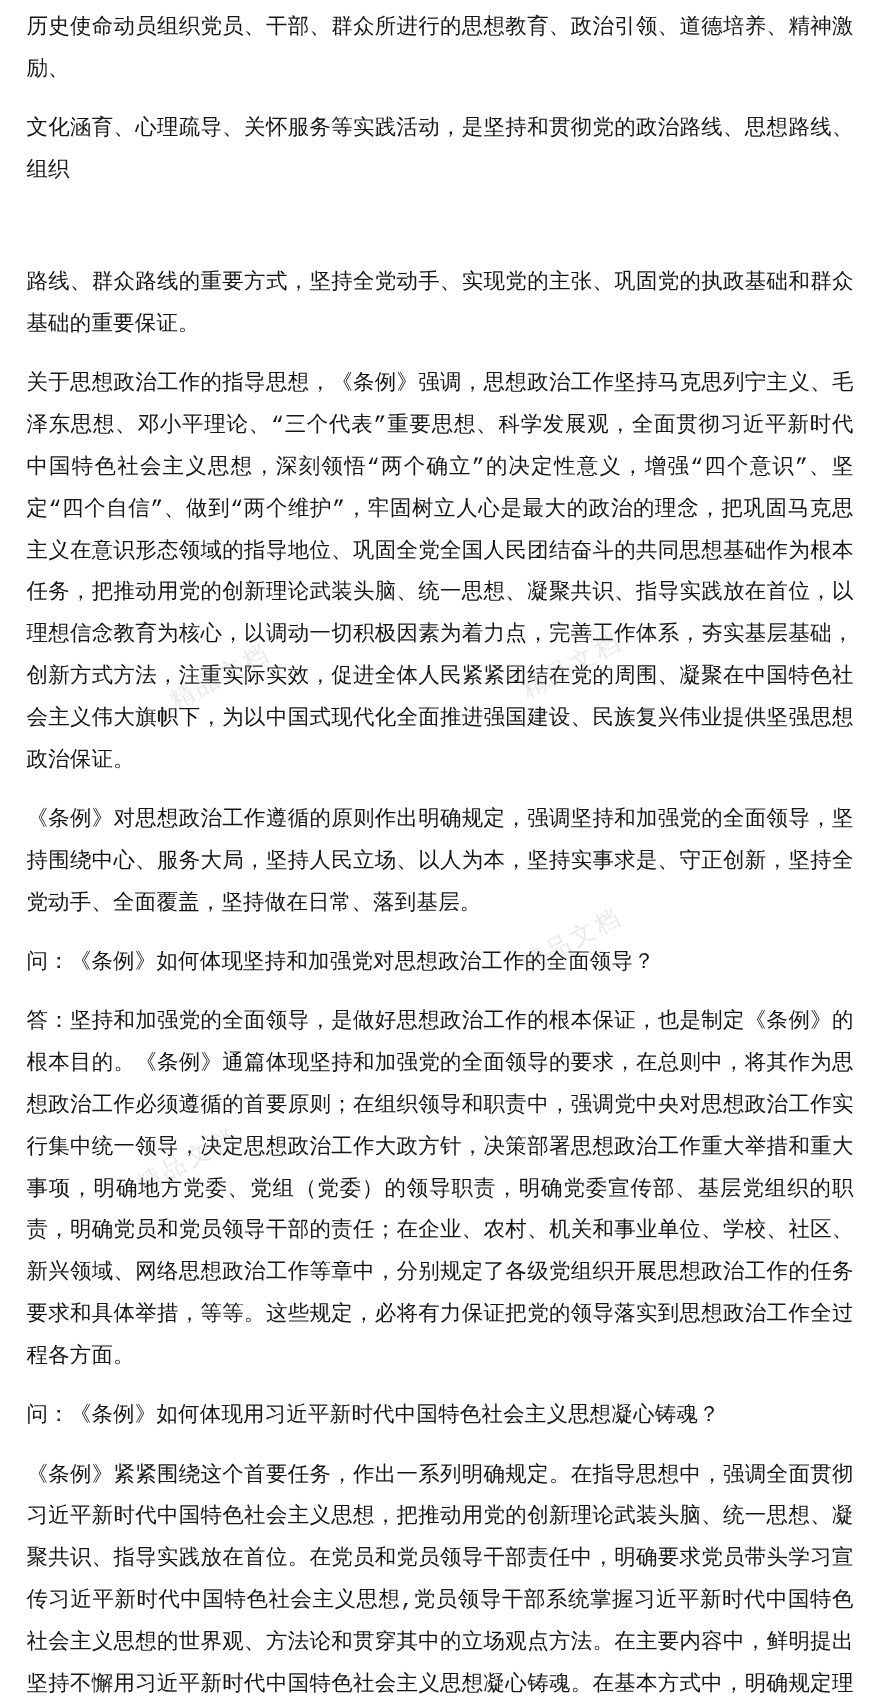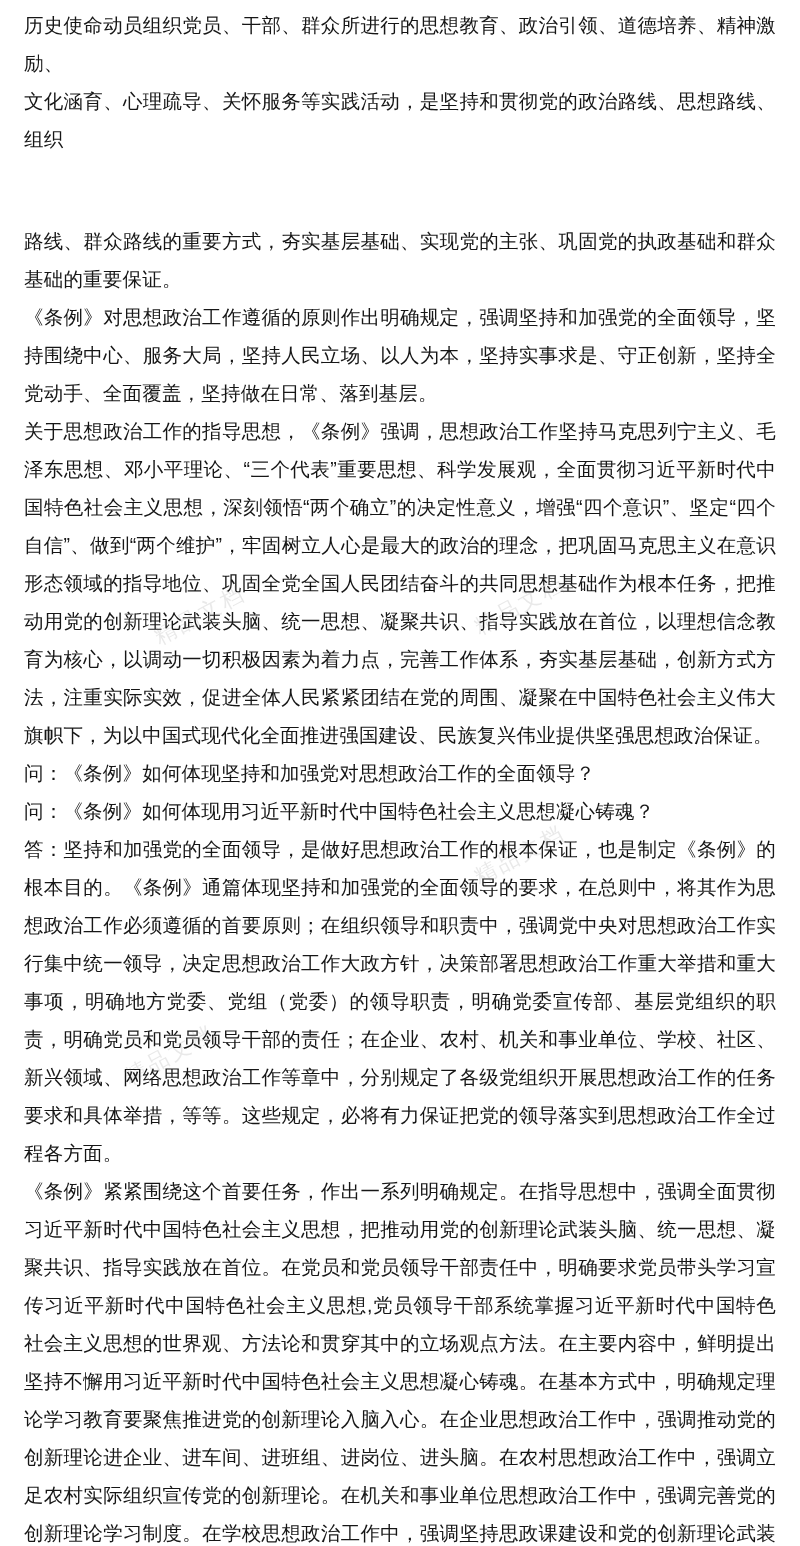--- a/index.html
+++ b/index.html
@@ -17,41 +17,42 @@
   }
   .page {
     position: relative;
     width: 800px;
     min-height: 1546px;
     box-sizing: border-box;
   }
   .block {
     padding: 0 24px;
     box-sizing: border-box;
+    font-family: Liberation Mono, monospace;
   }
   .para {
     font-size: 19.5px;
     line-height: 38px;
     letter-spacing: 0.2px;
     text-align: justify;
     text-justify: inter-ideograph;
     margin: 0;
     color: #161616;
   }
   .top-fragment {
     padding-top: 6px;
   }
   .gap {
     height: 62px;
   }
   .body-area {
     padding-top: 2px;
   }
   .para + .para {
-    margin-top: 0;
+    margin-top: 16px;
   }
   .watermark {
     position: absolute;
     font-size: 22px;
     color: rgba(120, 120, 120, 0.16);
     transform: rotate(-28deg);
     white-space: nowrap;
     pointer-events: none;
     font-family: "Liberation Sans", sans-serif;
     letter-spacing: 3px;
@@ -67,26 +68,26 @@
 <div class="page">
 
   <div class="block top-fragment">
     <p class="para">历史使命动员组织党员、干部、群众所进行的思想教育、政治引领、道德培养、精神激励、</p>
     <p class="para">文化涵育、心理疏导、关怀服务等实践活动，是坚持和贯彻党的政治路线、思想路线、组织</p>
   </div>
 
   <div class="gap"></div>
 
   <div class="block body-area">
-    <p class="para">路线、群众路线的重要方式，夯实基层基础、实现党的主张、巩固党的执政基础和群众基础的重要保证。</p>
+    <p class="para">路线、群众路线的重要方式，坚持全党动手、实现党的主张、巩固党的执政基础和群众基础的重要保证。</p>
+    <p class="para">关于思想政治工作的指导思想，《条例》强调，思想政治工作坚持马克思列宁主义、毛泽东思想、邓小平理论、“三个代表”重要思想、科学发展观，全面贯彻习近平新时代中国特色社会主义思想，深刻领悟“两个确立”的决定性意义，增强“四个意识”、坚定“四个自信”、做到“两个维护”，牢固树立人心是最大的政治的理念，把巩固马克思主义在意识形态领域的指导地位、巩固全党全国人民团结奋斗的共同思想基础作为根本任务，把推动用党的创新理论武装头脑、统一思想、凝聚共识、指导实践放在首位，以理想信念教育为核心，以调动一切积极因素为着力点，完善工作体系，夯实基层基础，创新方式方法，注重实际实效，促进全体人民紧紧团结在党的周围、凝聚在中国特色社会主义伟大旗帜下，为以中国式现代化全面推进强国建设、民族复兴伟业提供坚强思想政治保证。</p>
     <p class="para">《条例》对思想政治工作遵循的原则作出明确规定，强调坚持和加强党的全面领导，坚持围绕中心、服务大局，坚持人民立场、以人为本，坚持实事求是、守正创新，坚持全党动手、全面覆盖，坚持做在日常、落到基层。</p>
-    <p class="para">关于思想政治工作的指导思想，《条例》强调，思想政治工作坚持马克思列宁主义、毛泽东思想、邓小平理论、“三个代表”重要思想、科学发展观，全面贯彻习近平新时代中国特色社会主义思想，深刻领悟“两个确立”的决定性意义，增强“四个意识”、坚定“四个自信”、做到“两个维护”，牢固树立人心是最大的政治的理念，把巩固马克思主义在意识形态领域的指导地位、巩固全党全国人民团结奋斗的共同思想基础作为根本任务，把推动用党的创新理论武装头脑、统一思想、凝聚共识、指导实践放在首位，以理想信念教育为核心，以调动一切积极因素为着力点，完善工作体系，夯实基层基础，创新方式方法，注重实际实效，促进全体人民紧紧团结在党的周围、凝聚在中国特色社会主义伟大旗帜下，为以中国式现代化全面推进强国建设、民族复兴伟业提供坚强思想政治保证。</p>
     <p class="para">问：《条例》如何体现坚持和加强党对思想政治工作的全面领导？</p>
+    <p class="para">答：坚持和加强党的全面领导，是做好思想政治工作的根本保证，也是制定《条例》的根本目的。《条例》通篇体现坚持和加强党的全面领导的要求，在总则中，将其作为思想政治工作必须遵循的首要原则；在组织领导和职责中，强调党中央对思想政治工作实行集中统一领导，决定思想政治工作大政方针，决策部署思想政治工作重大举措和重大事项，明确地方党委、党组（党委）的领导职责，明确党委宣传部、基层党组织的职责，明确党员和党员领导干部的责任；在企业、农村、机关和事业单位、学校、社区、新兴领域、网络思想政治工作等章中，分别规定了各级党组织开展思想政治工作的任务要求和具体举措，等等。这些规定，必将有力保证把党的领导落实到思想政治工作全过程各方面。</p>
     <p class="para">问：《条例》如何体现用习近平新时代中国特色社会主义思想凝心铸魂？</p>
-    <p class="para">答：坚持和加强党的全面领导，是做好思想政治工作的根本保证，也是制定《条例》的根本目的。《条例》通篇体现坚持和加强党的全面领导的要求，在总则中，将其作为思想政治工作必须遵循的首要原则；在组织领导和职责中，强调党中央对思想政治工作实行集中统一领导，决定思想政治工作大政方针，决策部署思想政治工作重大举措和重大事项，明确地方党委、党组（党委）的领导职责，明确党委宣传部、基层党组织的职责，明确党员和党员领导干部的责任；在企业、农村、机关和事业单位、学校、社区、新兴领域、网络思想政治工作等章中，分别规定了各级党组织开展思想政治工作的任务要求和具体举措，等等。这些规定，必将有力保证把党的领导落实到思想政治工作全过程各方面。</p>
     <p class="para">《条例》紧紧围绕这个首要任务，作出一系列明确规定。在指导思想中，强调全面贯彻习近平新时代中国特色社会主义思想，把推动用党的创新理论武装头脑、统一思想、凝聚共识、指导实践放在首位。在党员和党员领导干部责任中，明确要求党员带头学习宣传习近平新时代中国特色社会主义思想,党员领导干部系统掌握习近平新时代中国特色社会主义思想的世界观、方法论和贯穿其中的立场观点方法。在主要内容中，鲜明提出坚持不懈用习近平新时代中国特色社会主义思想凝心铸魂。在基本方式中，明确规定理论学习教育要聚焦推进党的创新理论入脑入心。在企业思想政治工作中，强调推动党的创新理论进企业、进车间、进班组、进岗位、进头脑。在农村思想政治工作中，强调立足农村实际组织宣传党的创新理论。在机关和事业单位思想政治工作中，强调完善党的创新理论学习制度。在学校思想政治工作中，强调坚持思政课建设和党的创新理论武装同步推进，构建以习近平新时代中国特色社会主义思想为核心内容的课程教材体系。在社区思想政治工作中,强调宣传普及党的创新理论。在新兴领域思想政治工作中，强调推动党的创新理论进新兴领域。在网络思想政治工作中，</p>
   </div>
 
   <div class="watermark wm1">精品文档</div>
   <div class="watermark wm2">精品文档</div>
   <div class="watermark wm3">精品文档</div>
   <div class="watermark wm4">精品文档</div>
 
 </div>
 

